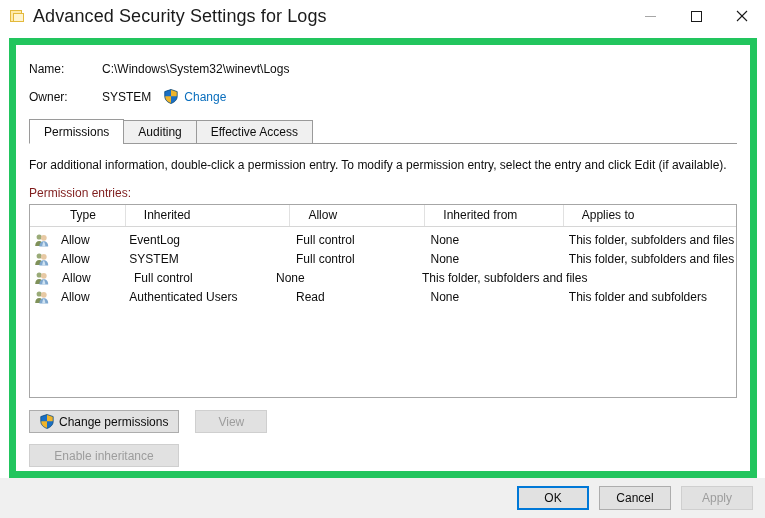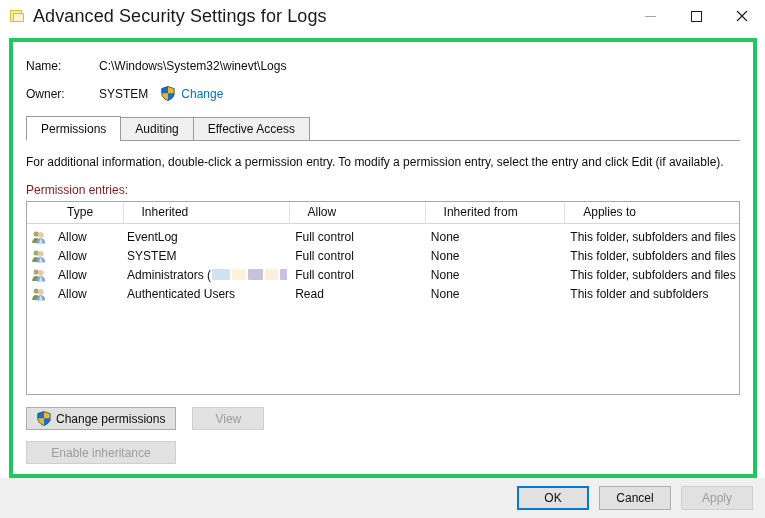--- a/index.html
+++ b/index.html
@@ -81,21 +81,21 @@
   }
 
   
   .dialog-frame {
     position: absolute;
     left: 9px;
     top: 38px;
     width: 748px;
     height: 440px;
     background: #ffffff;
-    border: 4px solid #22c55e;
+    border: 7px solid #22c55e;
     box-sizing: border-box;
   }
 
   
   .field-row {
     display: flex;
     align-items: center;
     height: 19px;
     font-size: 12px;
   }
@@ -451,33 +451,20 @@
           <div class="lv-td col-icon">
             <svg class="grp-icon" viewBox="0 0 16 16">
               <circle cx="5.2" cy="5" r="2.6" fill="#9aab77"></circle>
               <path d="M1.2 14 C1.2 10.6 3 9 5.2 9 C7.4 9 9.2 10.6 9.2 14 Z" fill="#7f9159"></path>
               <circle cx="9.8" cy="5.8" r="2.9" fill="#e7c9a4"></circle>
               <path d="M5.4 14.6 C5.4 10.9 7.4 9.2 9.8 9.2 C12.2 9.2 14.2 10.9 14.2 14.6 Z" fill="#7fa8cf"></path>
               <path d="M8.3 14.6 C8.3 12.4 8.8 10.6 9.8 9.5 C10.8 10.6 11.3 12.4 11.3 14.6 Z" fill="#cfe2f2"></path>
             </svg>
           </div>
           <div class="lv-td col-type">Allow</div>
-          <div class="lv-td col-prin">
-            <span class="principal-cell">
-              <span>Administrators (</span>
-              <span class="redacted">
-                <span class="blur" style="width:18px;background:#cfe3f5;"></span>
-                <span class="blur" style="width:14px;background:#fdf3d8;"></span>
-                <span class="blur" style="width:15px;background:#c8c3d8;"></span>
-                <span class="blur" style="width:13px;background:#fdeedd;"></span>
-                <span class="blur" style="width:14px;background:#cdc0e2;"></span>
-              </span>
-
-            </span>
-          </div>
           <div class="lv-td col-acc">Full control</div>
           <div class="lv-td col-inh">None</div>
           <div class="lv-td col-app">This folder, subfolders and files</div>
         </div>
 
         <div class="lv-row">
           <div class="lv-td col-icon">
             <svg class="grp-icon" viewBox="0 0 16 16">
               <circle cx="5.2" cy="5" r="2.6" fill="#9aab77"></circle>
               <path d="M1.2 14 C1.2 10.6 3 9 5.2 9 C7.4 9 9.2 10.6 9.2 14 Z" fill="#7f9159"></path>

